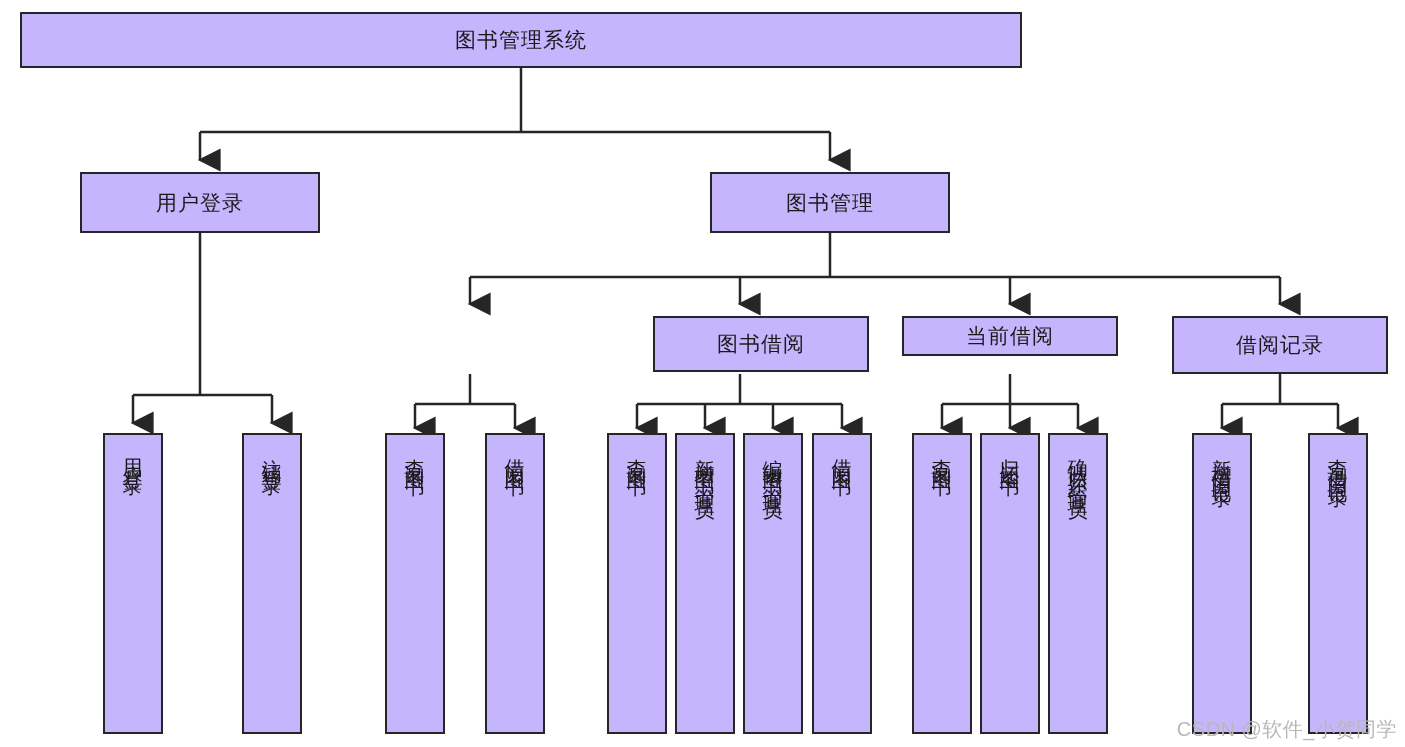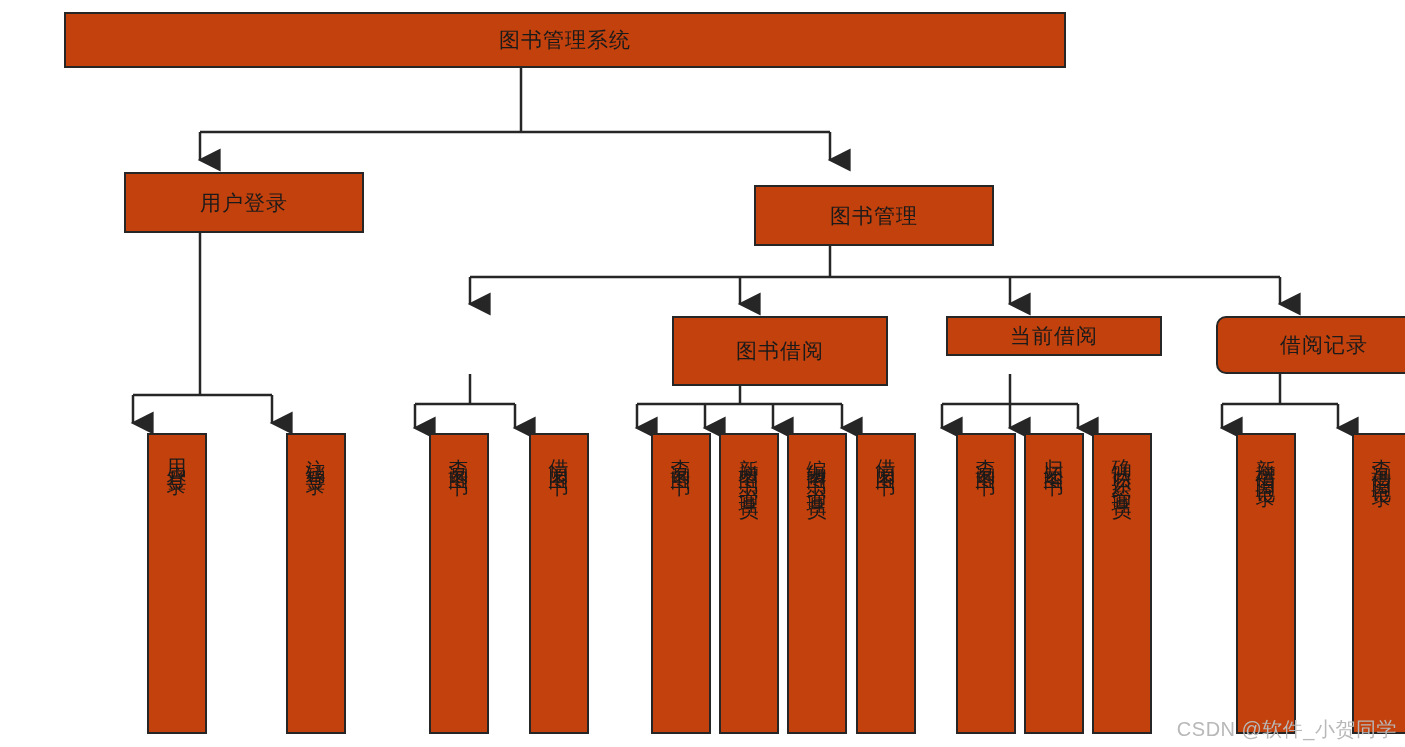--- a/index.html
+++ b/index.html
@@ -22,26 +22,25 @@
     left: 0;
     top: 0;
     width: 1405px;
     height: 747px;
     pointer-events: none;
   }
   .node {
     position: absolute;
     box-sizing: border-box;
     border: 2px solid #262626;
-    background: #c2410c;
+    background: #c4b5fd;
     display: flex;
     align-items: center;
     justify-content: center;
     color: #1a1a1a;
-    margin-left: 44px;
   }
   .node.horiz {
     font-size: 21px;
     letter-spacing: 1px;
   }
   .node.vert {
     font-size: 20px;
     align-items: flex-start;
     justify-content: center;
     padding-top: 8px;
@@ -122,31 +121,31 @@
     </g>
   </svg>
 
   <div class="node horiz" style="left:20px; top:12px; width:1002px; height:56px;">
     <span class="htext">图书管理系统</span>
   </div>
 
   <div class="node horiz" style="left:80px; top:172px; width:240px; height:61px;">
     <span class="htext">用户登录</span>
   </div>
-  <div class="node horiz" style="left:710px; top:185px; width:240px; height:61px;">
+  <div class="node horiz" style="left:710px; top:172px; width:240px; height:61px;">
     <span class="htext">图书管理</span>
   </div>
 
-  <div class="node horiz" style="left:628px; top:316px; width:216px; height:70px;">
+  <div class="node horiz" style="left:653px; top:316px; width:216px; height:56px;">
     <span class="htext">图书借阅</span>
   </div>
   <div class="node horiz" style="left:902px; top:316px; width:216px; height:40px;">
     <span class="htext">当前借阅</span>
   </div>
-  <div class="node horiz" style="left:1172px; top:316px; width:216px; height:58px;border-radius:10px;">
+  <div class="node horiz" style="left:1172px; top:316px; width:216px; height:58px;">
     <span class="htext">借阅记录</span>
   </div>
 
   <div class="node vert" style="left:103px; top:433px; width:60px; height:301px;">
     <span class="vtext">用户登录</span>
   </div>
   <div class="node vert" style="left:242px; top:433px; width:60px; height:301px;">
     <span class="vtext">注销登录</span>
   </div>
 

